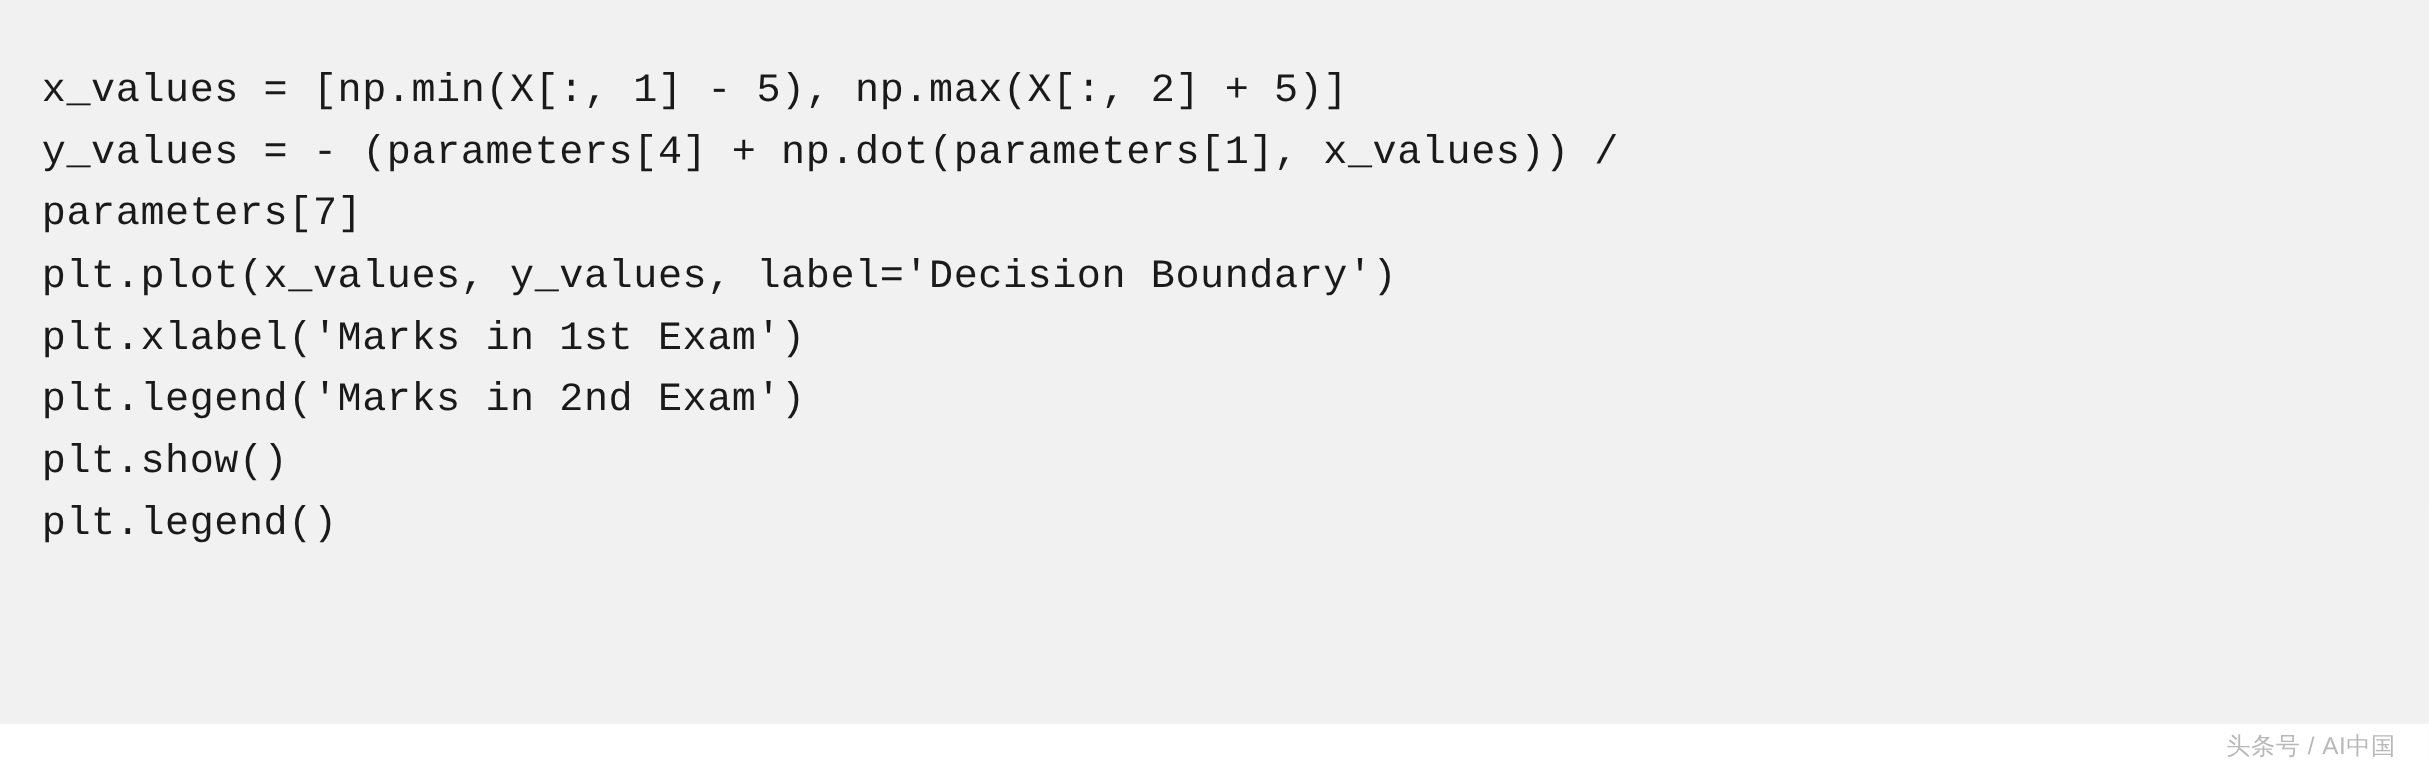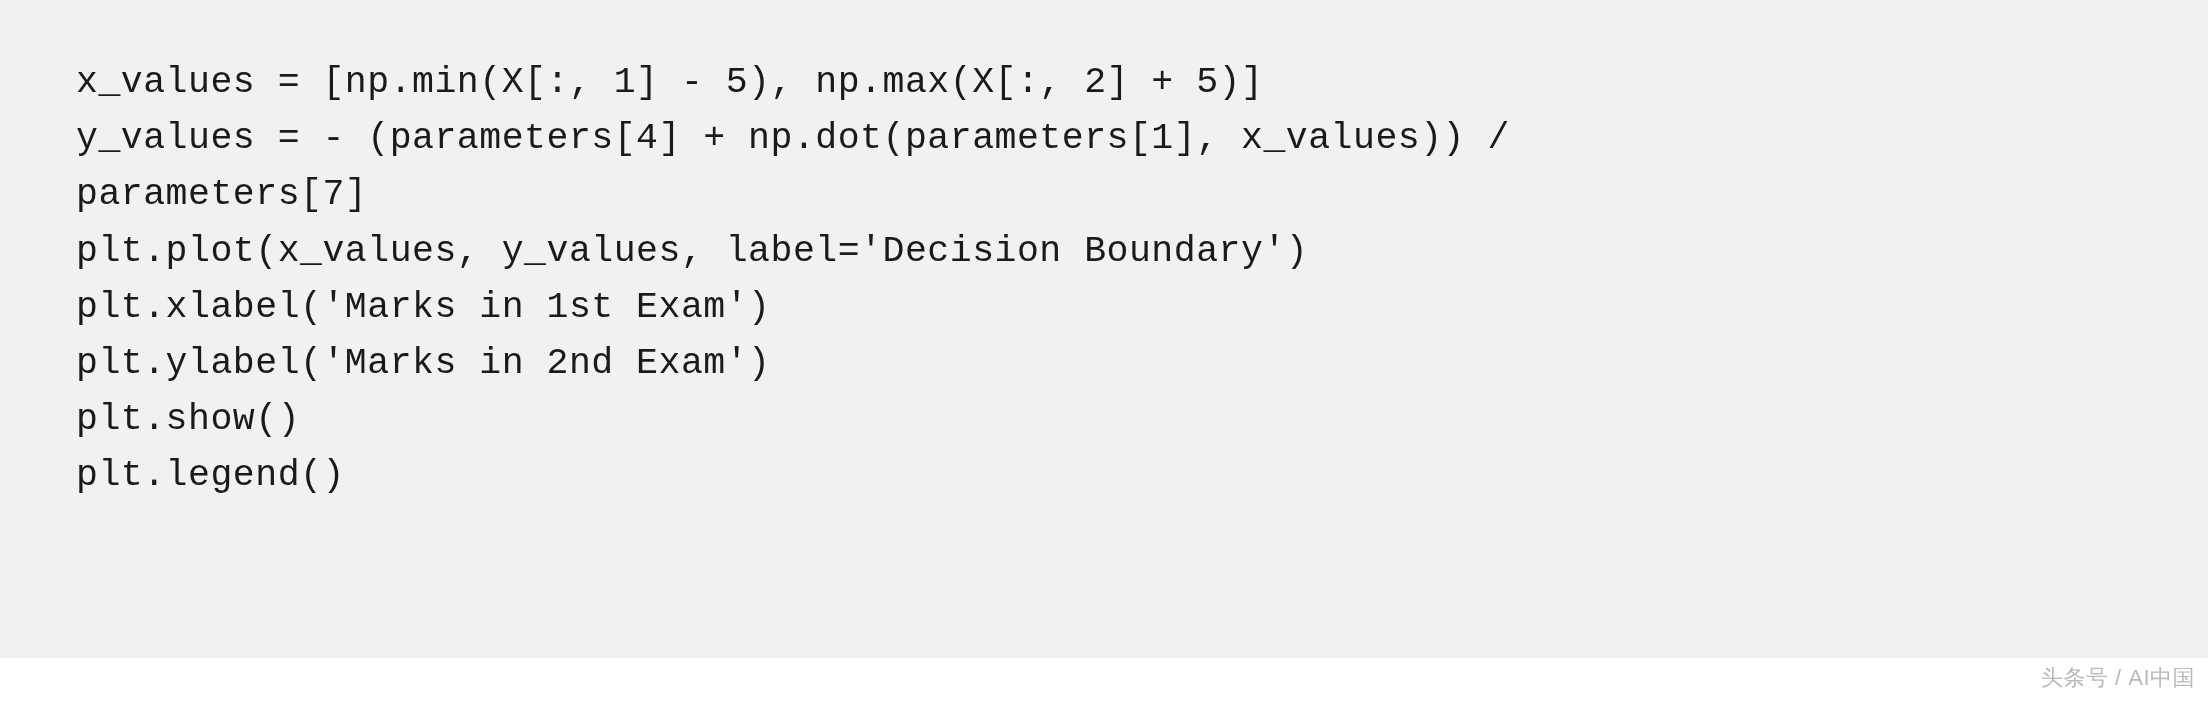--- a/index.html
+++ b/index.html
@@ -10,50 +10,50 @@
     body {
       background: #ffffff;
       width: 2208px;
       height: 703px;
       position: relative;
       font-family: "SF Mono", "Menlo", "Monaco", "Consolas", "Courier New", monospace;
     }
     .code-block {
       background: #f1f1f1;
       margin: 0;
-      padding: 55px 70px 60px 76px;
+      padding: 55px 70px 60px 38px;
       width: 100%;
       height: 658px;
     }
     .code-line {
       font-size: 36.5px;
       line-height: 1.54;
       color: #1a1a1a;
       white-space: pre;
       letter-spacing: 0.5px;
       font-weight: 400;
     }
     .watermark {
       position: absolute;
       bottom: 10px;
-      right: 13px;
+      right: 30px;
       font-family: "PingFang SC", "Microsoft YaHei", sans-serif;
       font-size: 22px;
       color: #b8b8b8;
       letter-spacing: 0.5px;
     }
   </style>
 </head>
 <body>
 
 <div class="code-block">
   <div class="code-line">x_values = [np.min(X[:, 1] - 5), np.max(X[:, 2] + 5)]</div>
   <div class="code-line">y_values = - (parameters[4] + np.dot(parameters[1], x_values)) / </div>
   <div class="code-line">parameters[7]</div>
   <div class="code-line"></div>
   <div class="code-line">plt.plot(x_values, y_values, label='Decision Boundary')</div>
   <div class="code-line">plt.xlabel('Marks in 1st Exam')</div>
-  <div class="code-line">plt.ylabel('Marks in 2nd Exam')</div>
+  <div class="code-line">plt.legend('Marks in 2nd Exam')</div>
   <div class="code-line">plt.show()</div>
   <div class="code-line">plt.legend()</div>
 </div>
 
 <div class="watermark">头条号 / AI中国</div>
 
 </body></html>

